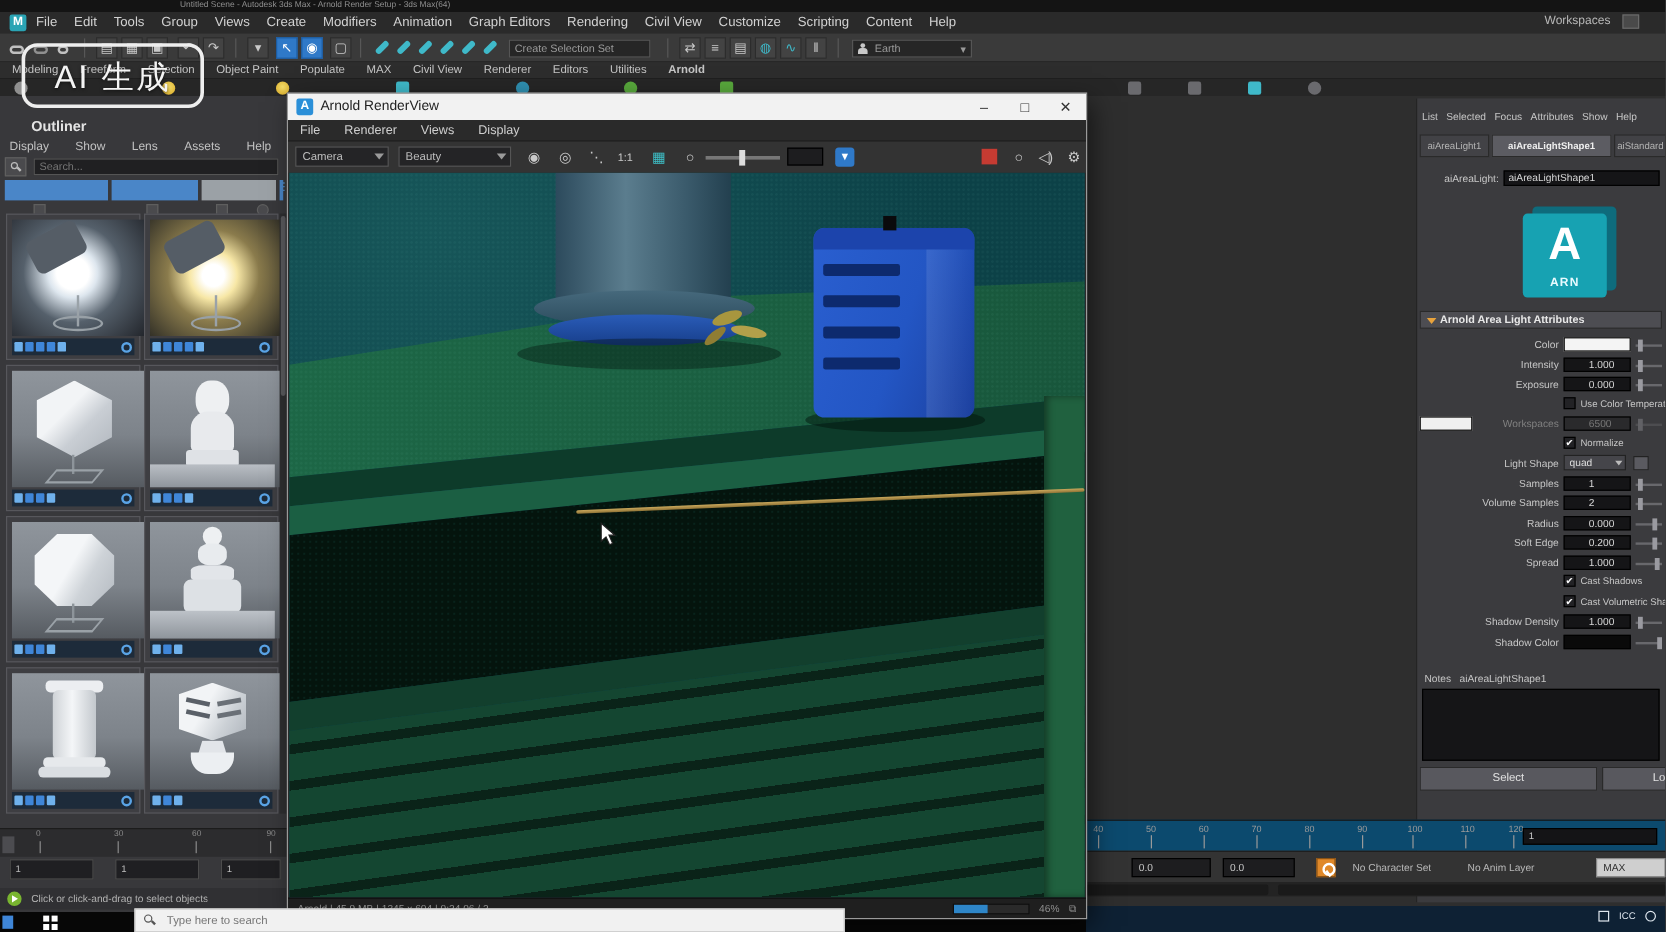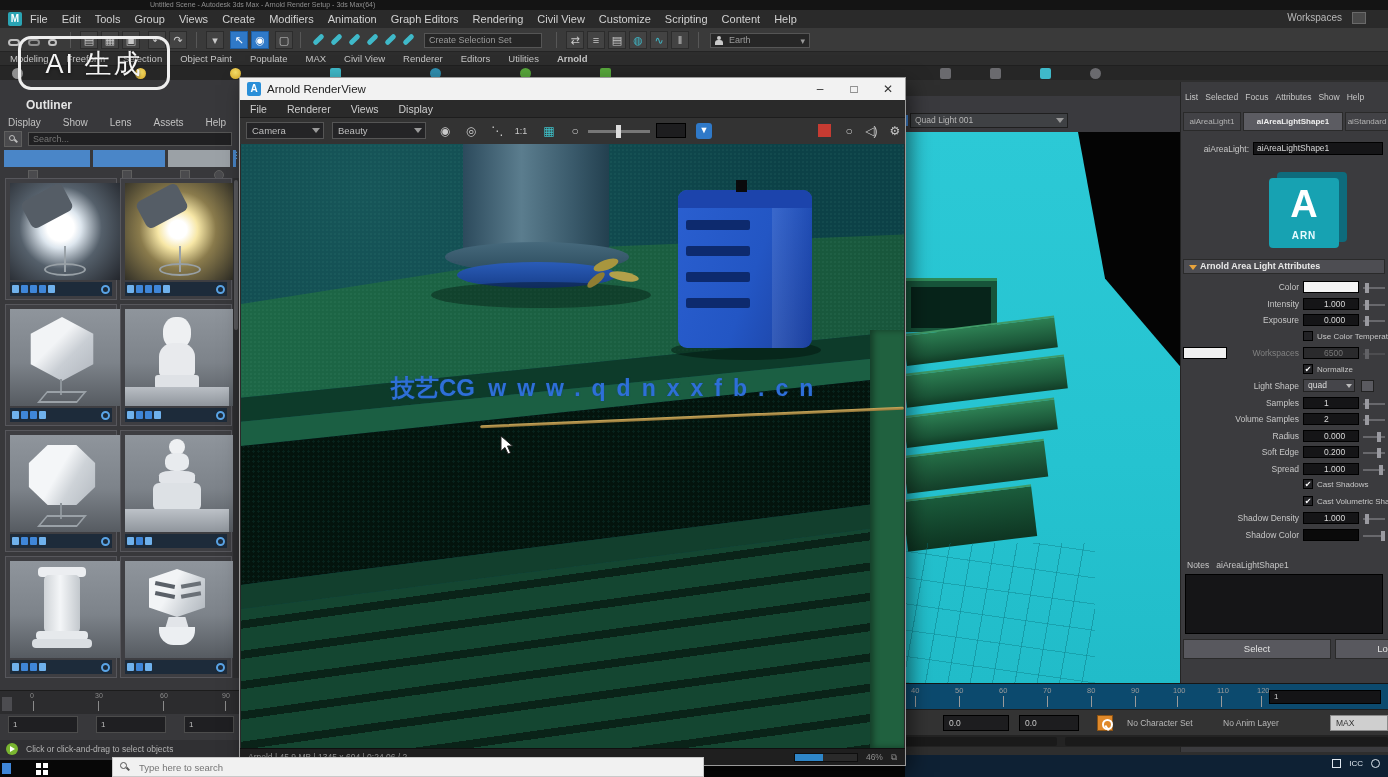--- a/index.html
+++ b/index.html
@@ -427,41 +427,20 @@
     <div style="position:absolute;left:2px;top:6px;width:10px;height:14px;background:#4c4c50"></div>
   </div>
   <div class="lspin" style="left:8px;width:70px"><span>1</span></div>
   <div class="lspin" style="left:96px;width:70px"><span>1</span></div>
   <div class="lspin" style="left:184px;width:50px"><span>1</span></div>
   <div class="statusrow">
     <i class="gcirc"></i>
     <span class="nowrap">Click or click-and-drag to select objects</span>
   </div>
 
-  <div class="abs vp">
-    <div class="vp-cyan">
-
-      <div class="abs" style="left:125px;top:0;width:150px;height:244px;background:#040404;clip-path:polygon(32% 0,100% 0,100% 96%,50% 60%)"></div>
-
-      <div class="abs" style="left:0;top:146px;width:92px;height:54px;background:#17543a;border-top:3px solid #2e8a58">
-        <div style="position:absolute;left:6px;top:6px;right:6px;bottom:4px;background:#07241a"></div>
-      </div>
-      <div class="slab" style="left:0;top:202px;width:152px;height:32px"></div>
-      <div class="slab" style="left:0;top:242px;width:162px;height:34px"></div>
-      <div class="slab" style="left:0;top:284px;width:152px;height:32px"></div>
-      <div class="slab" style="left:0;top:324px;width:142px;height:38px;background:linear-gradient(180deg,#256f47,#143f2a)"></div>
-      <div class="slab" style="left:0;top:368px;width:130px;height:52px;background:linear-gradient(180deg,#1b5c3c,#0e3522)"></div>
-      <div class="gridfloor"></div>
-    </div>
-    <div class="vpdd">
-      <span class="nowrap">Quad Light 001</span>
-      <span style="position:absolute;right:3px;top:4px;border-top:5px solid #9a9a9a;border-left:4px solid transparent;border-right:4px solid transparent"></span>
-    </div>
-    <div class="abs" style="left:-4px;top:19px;width:7px;height:11px;background:#3f86d8"></div>
-  </div>
 
   <div class="abs attr">
     <div class="attr-menus">
       <span>List</span>
       <span>Selected</span>
       <span>Focus</span>
       <span>Attributes</span>
       <span>Show</span>
       <span>Help</span>
     </div>
@@ -704,23 +683,20 @@
         <div style="position:absolute;left:58px;top:-10px;width:11px;height:12px;background:#0a0a0c"></div>
         <div style="position:absolute;left:8px;top:30px;width:64px;height:10px;background:#0d2a6e;border-radius:2px"></div>
         <div style="position:absolute;left:8px;top:56px;width:64px;height:10px;background:#0d2a6e;border-radius:2px"></div>
         <div style="position:absolute;left:8px;top:82px;width:64px;height:10px;background:#0d2a6e;border-radius:2px"></div>
         <div style="position:absolute;left:8px;top:108px;width:64px;height:10px;background:#0d2a6e;border-radius:2px"></div>
         <div style="position:absolute;right:0;top:18px;width:40px;height:140px;background:linear-gradient(90deg,rgba(255,255,255,.10),rgba(255,255,255,0));border-radius:0 0 9px 0"></div>
       </div>
 
       <div class="abs" style="left:239px;top:272px;width:424px;height:3px;background:linear-gradient(180deg,#caa85c,#8f7336);border-radius:2px;transform:rotate(-2.5deg)"></div>
 
-      <div class="wm">
-        <span>技艺CG</span>&nbsp;&nbsp;<span class="url">www.qdnxxfb.cn</span>
-      </div>
 
       <div class="cursor" style="left:259px;top:291px">
         <svg width="16" height="22" viewBox="0 0 16 22">
             <polygon points="1,1 1,16 5,12.5 8,19 10.5,17.8 7.5,11 12.5,11" fill="#ffffff" stroke="#222" stroke-width="1"></polygon>
           </svg>
       </div>
     </div>
 
     <div class="arv-status">
       <span class="st nowrap">Arnold  |  45.9 MB  |  1345 x 604  |  0:24.06 / 2</span>

